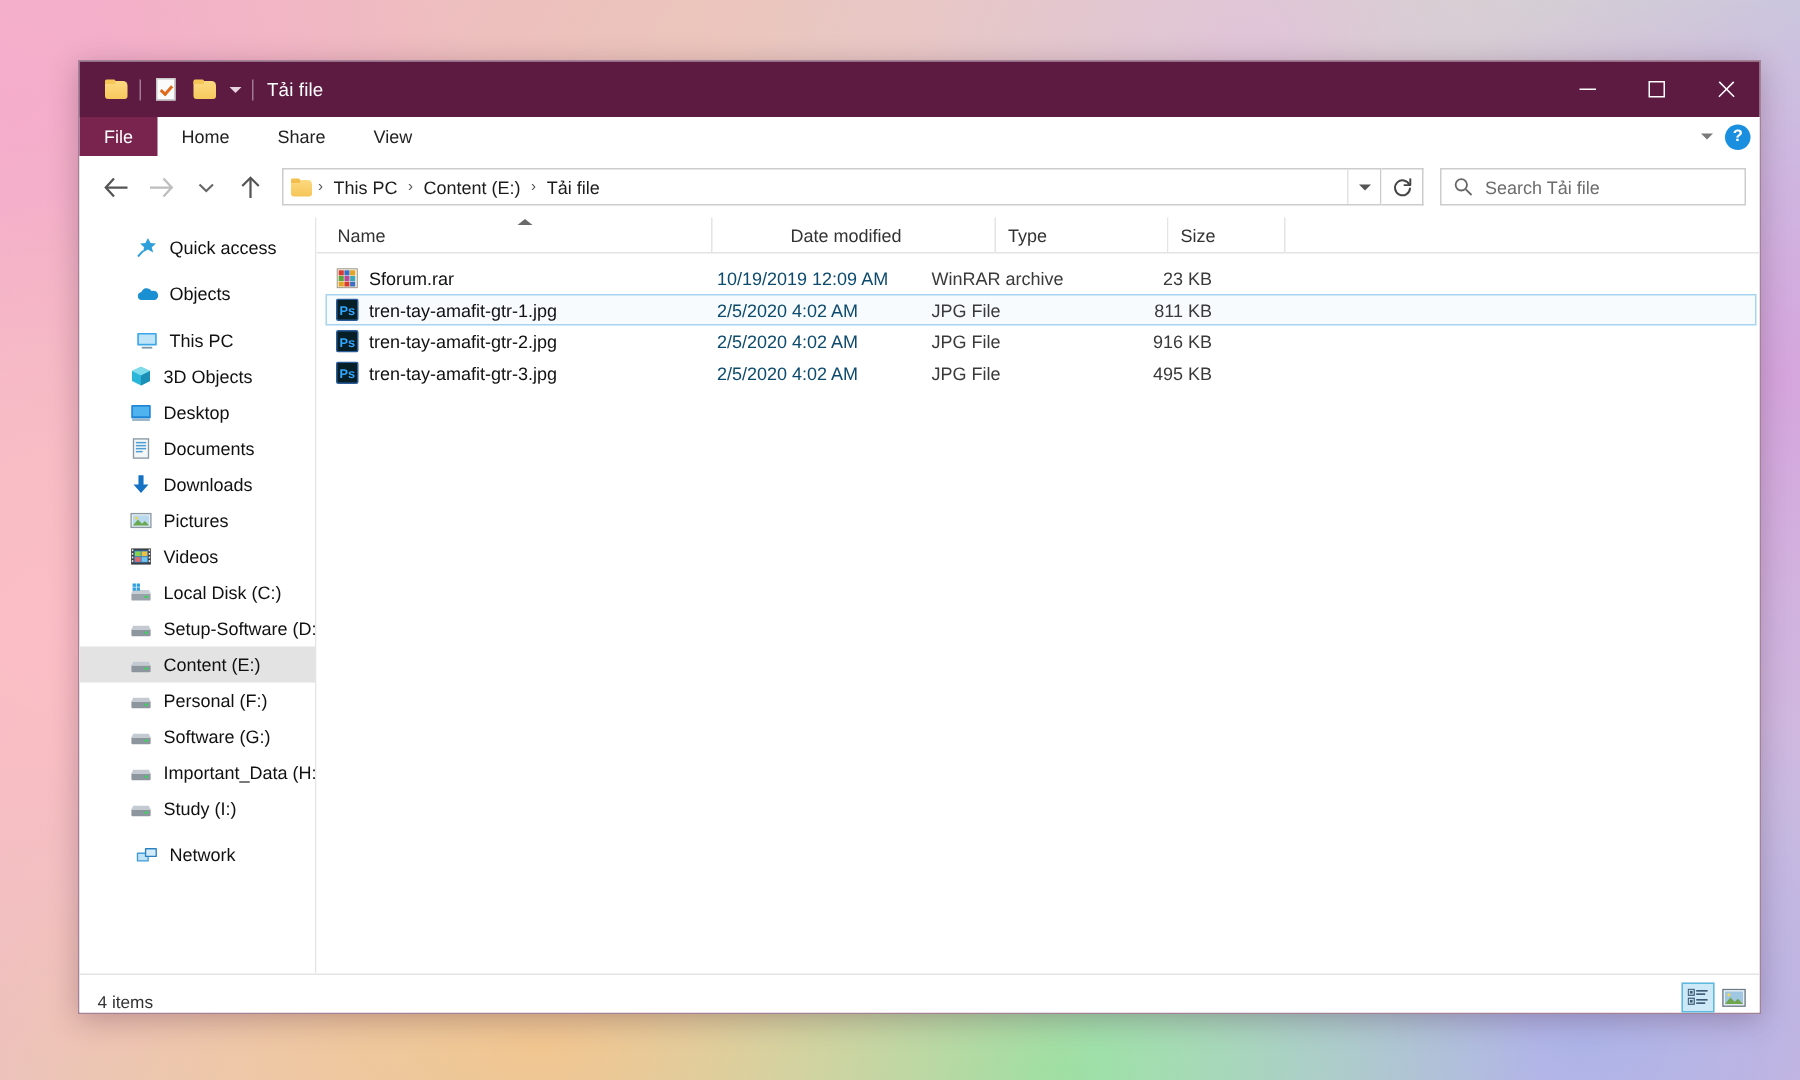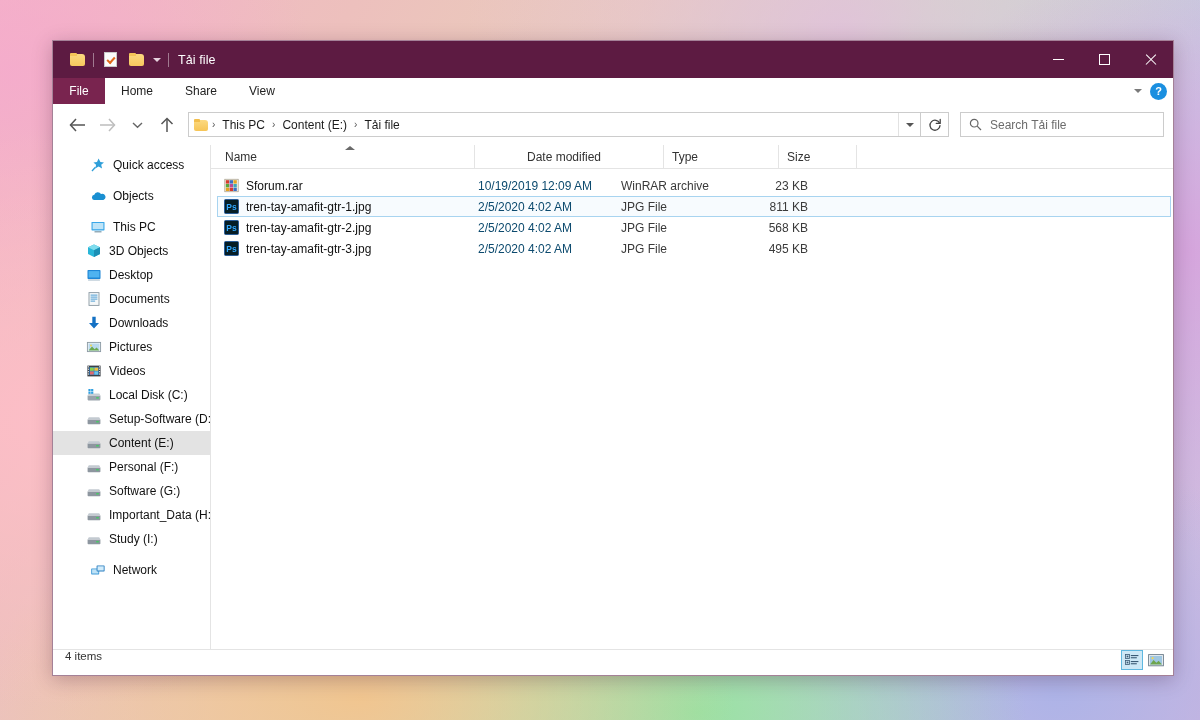--- a/index.html
+++ b/index.html
@@ -200,21 +200,21 @@
     border: 1.3px solid #2a5d99; border-radius: 1.5px;
     color: #31a8ff; font-size: 8.5px; font-weight: bold;
     display: flex; align-items: center; justify-content: center;
     font-family: "Liberation Sans", sans-serif; flex:none;
   }
   .rar-ico { width: 15px; height: 15px; position: relative; flex:none; }
 
   
   #status-bar {
     height: 26px; flex: none; background: #fff; border-top: 1px solid #e4e4e4;
-    display: flex; align-items: flex-start; padding: 0 6px;
+    display: flex; align-items: flex-end; padding: 0 6px;
   }
   #status-count { font-size: 11.5px; color: #333; padding-left: 6px; }
   .view-toggles { margin-left: auto; display: flex; gap: 2px; align-items:center; }
   .view-btn { width: 22px; height: 20px; display:flex;align-items:center;justify-content:center; }
   .view-btn.active { background: #cde8f6; border: 1px solid #5fb8e0; }
 </style>
 </head>
 <body>
 
 <div id="explorer-window">
@@ -584,21 +584,21 @@
           <span class="cell-size">811 KB</span>
         </div>
 
         <div class="row">
           <span class="cell-name">
             <span class="ps-ico">Ps</span>
             <span>tren-tay-amafit-gtr-2.jpg</span>
           </span>
           <span class="cell-date">2/5/2020 4:02 AM</span>
           <span class="cell-type">JPG File</span>
-          <span class="cell-size">568 KB</span>
+          <span class="cell-size">916 KB</span>
         </div>
 
         <div class="row">
           <span class="cell-name">
             <span class="ps-ico">Ps</span>
             <span>tren-tay-amafit-gtr-3.jpg</span>
           </span>
           <span class="cell-date">2/5/2020 4:02 AM</span>
           <span class="cell-type">JPG File</span>
           <span class="cell-size">495 KB</span>

